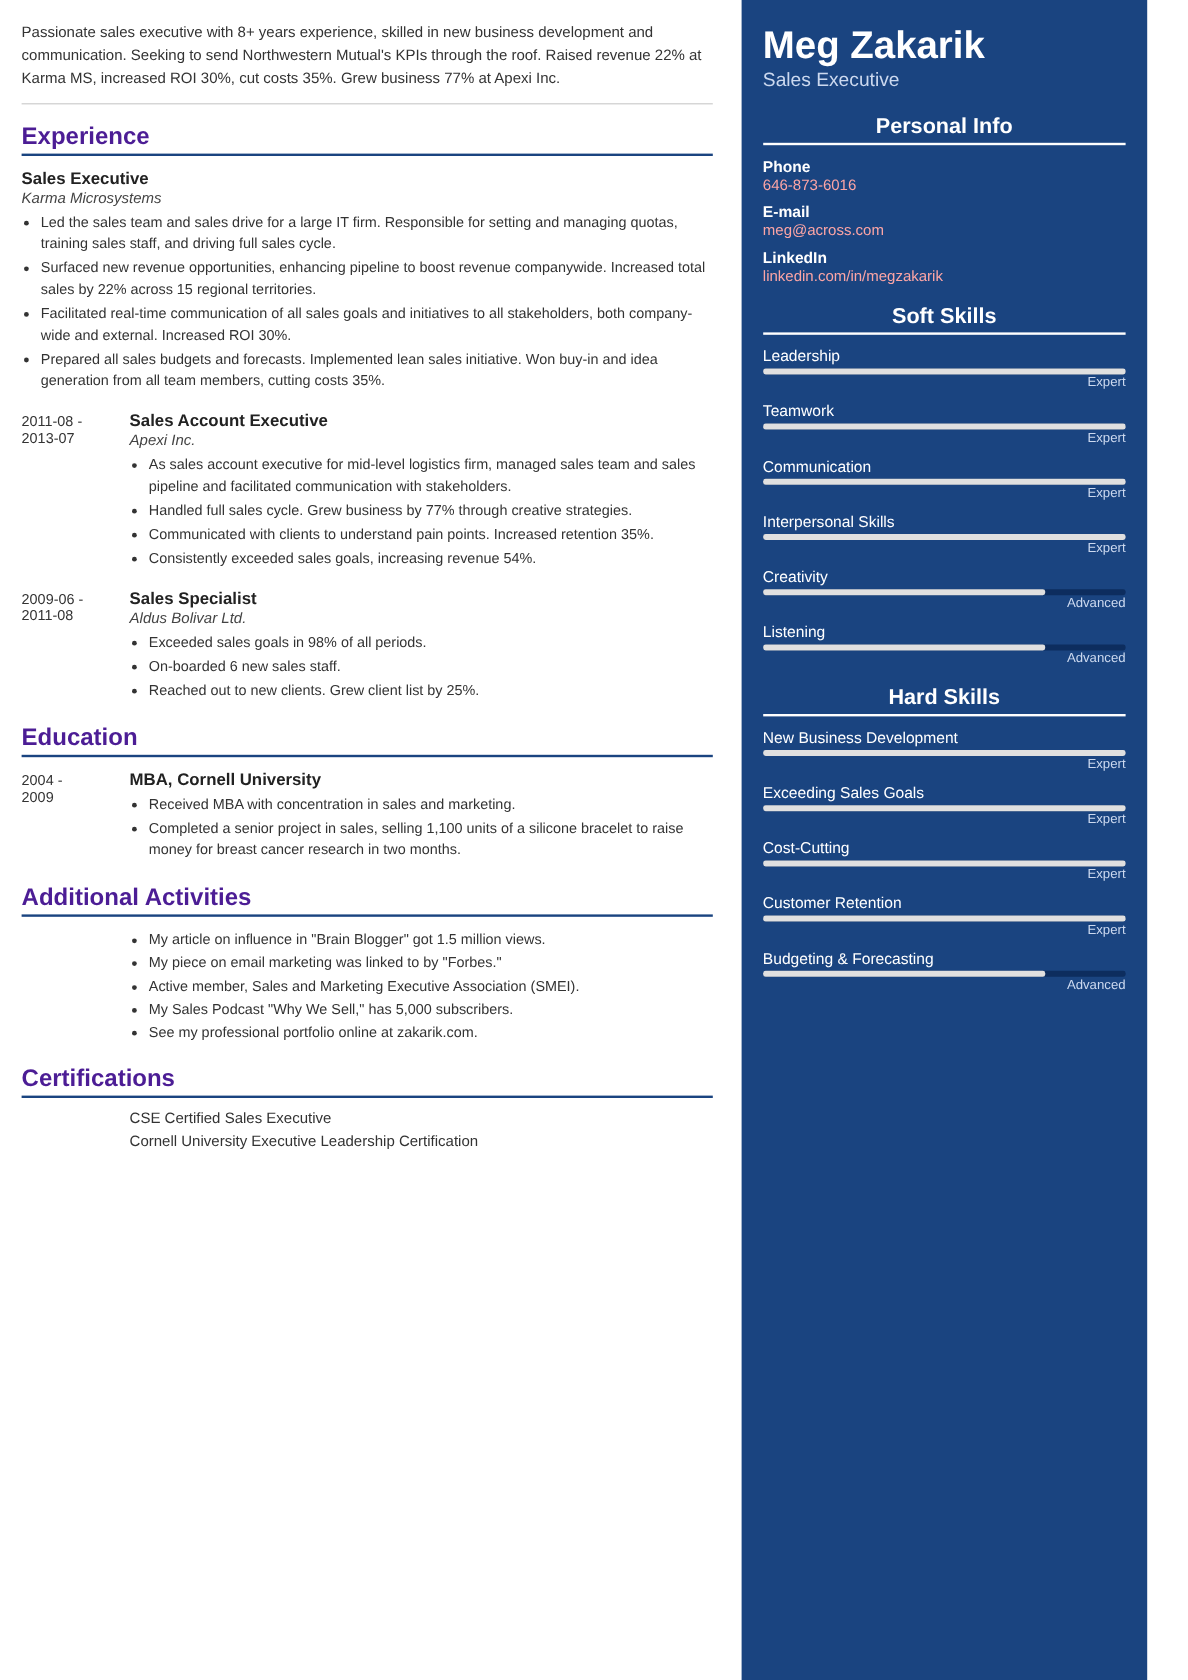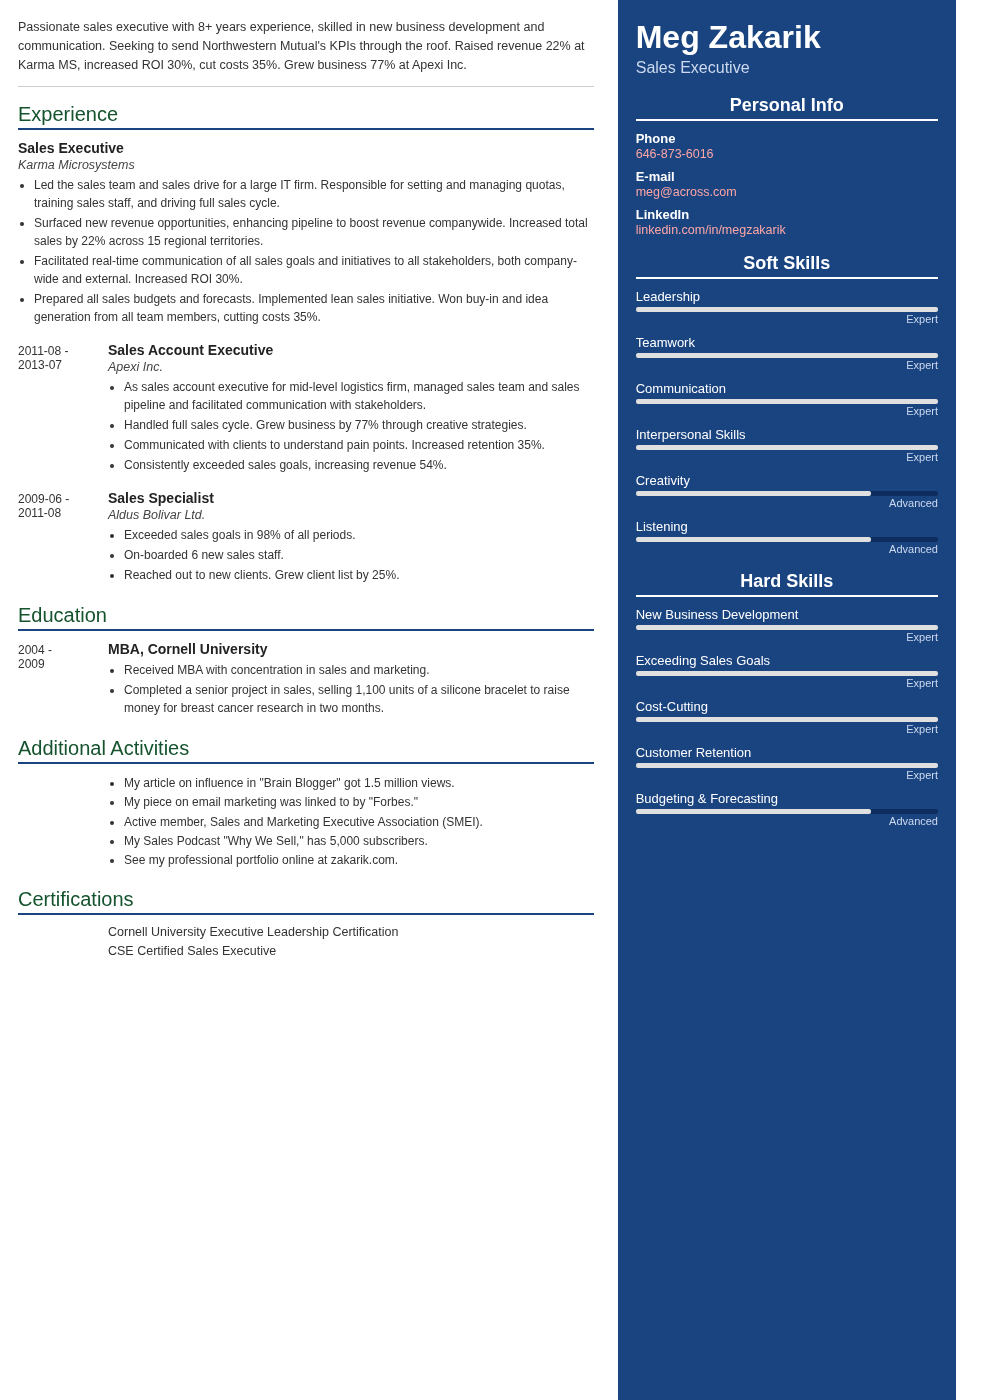--- a/index.html
+++ b/index.html
@@ -5,21 +5,21 @@
     * { margin: 0; padding: 0; box-sizing: border-box; }
     body { font-family: Arial, sans-serif; font-size: 13px; color: #222; background: #fff; width: 990px; min-height: 1400px; }
     
     .resume-container { display: flex; width: 956px; min-height: 1400px; }
     
     
     .left-col { width: 640px; padding: 18px 24px 18px 18px; }
     
     .summary-text { font-size: 12.5px; color: #333; line-height: 1.5; margin-bottom: 16px; border-bottom: 1px solid #ccc; padding-bottom: 12px; }
     
-    .section-title { font-size: 20px; font-weight: normal; color: #14532d; border-bottom: 2px solid #1a4480; margin-bottom: 10px; padding-bottom: 2px; }
+    .section-title { font-size: 20px; font-weight: bold; color: #4c1d95; border-bottom: 2px solid #1a4480; margin-bottom: 10px; padding-bottom: 2px; }
     
     .section { margin-bottom: 18px; }
     
     .exp-block { display: flex; margin-bottom: 14px; }
     .exp-dates { width: 90px; min-width: 90px; font-size: 12px; color: #333; padding-top: 2px; }
     .exp-content { flex: 1; }
     .exp-title { font-size: 14px; font-weight: bold; color: #222; margin-bottom: 2px; }
     .exp-company { font-style: italic; font-size: 12.5px; color: #444; margin-bottom: 4px; }
     .exp-bullets { padding-left: 16px; }
     .exp-bullets li { font-size: 12px; color: #333; line-height: 1.5; margin-bottom: 2px; list-style-type: disc; }
@@ -149,22 +149,22 @@
           <li>Active member, Sales and Marketing Executive Association (SMEI).</li>
           <li>My Sales Podcast "Why We Sell," has 5,000 subscribers.</li>
           <li>See my professional portfolio online at zakarik.com.</li>
         </ul>
       </div>
     </div>
 
     <div class="section">
       <div class="section-title">Certifications</div>
       <div class="cert-block">
+        <div class="cert-item">CSE Certified Sales Executive</div>
         <div class="cert-item">Cornell University Executive Leadership Certification</div>
-        <div class="cert-item">CSE Certified Sales Executive</div>
       </div>
     </div>
 
 
   </div>
 
   <div class="right-col">
 
     <div class="name-title">
       <div class="person-name">Meg Zakarik</div>

